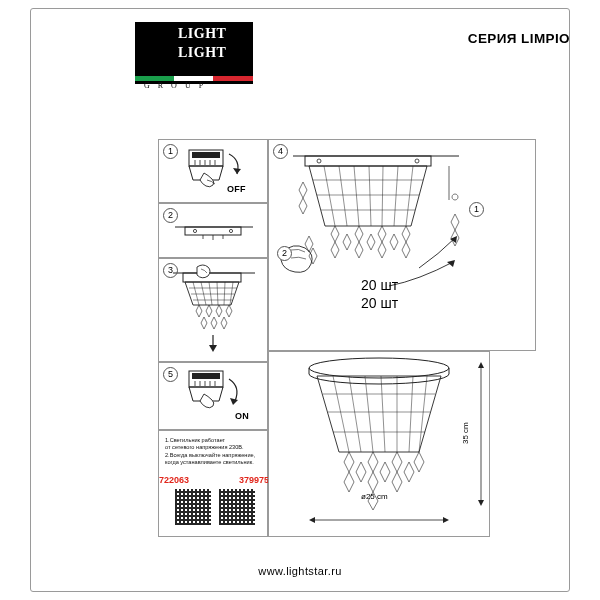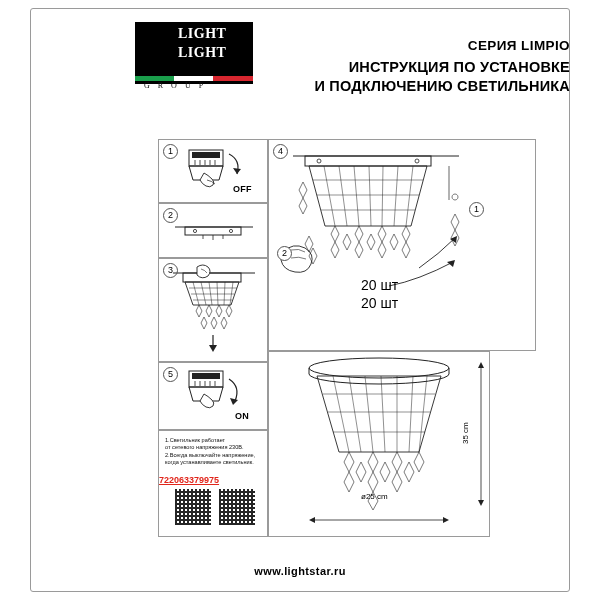--- a/index.html
+++ b/index.html
@@ -59,21 +59,21 @@
     font-family: Liberation Serif, serif;
   }
   .logo-bar {
     position: absolute;
     left: 0px; top: 54px;
     width: 118px; height: 5px;
     background: linear-gradient(to right, #1a9e4b 0 33%, #ffffff 33% 66%, #d7262f 66% 100%);
   }
   .head-lines {
     position: absolute;
-    right: 0; top: 16px;
+    right: 0; top: 9px;
     text-align: right;
     width: 320px;
   }
   .head-series {
     font-size: 13.5px;
     font-weight: bold;
     letter-spacing: 0.4px;
     margin: 0 0 5px 0;
   }
   .head-art {
@@ -154,46 +154,45 @@
     width: 98px;
     font-size: 5.6px;
     line-height: 7.4px;
     color: #111;
   }
   .codes {
     position: absolute;
     left: 0; top: 44px;
     width: 110px;
     display: flex;
-    justify-content: flex-start;
+    justify-content: space-between;
     font-size: 9px;
     font-weight: bold;
     color: #e1251b;
-    text-decoration: underline;
   }
   .qr {
     position: absolute;
     top: 58px;
     width: 36px; height: 36px;
     background-image:
       repeating-linear-gradient(0deg, #000 0 2px, transparent 2px 4px),
       repeating-linear-gradient(90deg, #000 0 2px, transparent 2px 4px);
     background-size: 4px 4px, 4px 4px;
     opacity: 0.85;
   }
   .qr.a { left: 16px; }
   .qr.b { left: 60px; }
 
   .footer {
     position: absolute;
     left: 0; top: 565px;
     width: 600px;
     text-align: center;
     font-size: 11px;
-    font-weight: bold;
+    font-weight: normal;
     letter-spacing: 0.4px;
   }
 
   svg { display: block; }
   .dim-text {
     position: absolute;
     font-size: 8px;
   }
   .rot {
     transform: rotate(-90deg);
@@ -215,24 +214,20 @@
           <div>LIGHT</div>
           <div>LIGHT</div>
         </div>
       </div>
       <div class="logo-bar"></div>
       <div class="logo-sub">G R O U P</div>
     </div>
 
     <div class="head-lines">
       <div class="head-series">СЕРИЯ LIMPIO</div>
-      <div class="head-title">
-        <div>ИНСТРУКЦИЯ ПО УСТАНОВКЕ</div>
-        <div>И ПОДКЛЮЧЕНИЮ СВЕТИЛЬНИКА</div>
-      </div>
     </div>
   </div>
 
   <div class="panel p1">
     <div class="step-badge">1</div>
     <svg width="108" height="62" viewBox="0 0 108 62">
 
       <rect x="30" y="10" width="34" height="16" fill="none" stroke="#222" stroke-width="1"></rect>
       <rect x="33" y="12" width="28" height="6" fill="#222"></rect>
       <line x1="36" y1="20" x2="36" y2="25" stroke="#222" stroke-width="0.8"></line>
@@ -242,21 +237,21 @@
       <line x1="56" y1="20" x2="56" y2="25" stroke="#222" stroke-width="0.8"></line>
 
       <path d="M30 26 L64 26 L60 40 L34 40 Z" fill="none" stroke="#222" stroke-width="1"></path>
 
       <path d="M45 33 q4 2 8 6 q3 3 1 6 q-3 3 -7 1 q-4 -2 -6 -6 z" fill="#fff" stroke="#222" stroke-width="0.9"></path>
       <path d="M48 40 q5 1 8 4" fill="none" stroke="#222" stroke-width="0.7"></path>
 
       <path d="M70 14 q12 6 8 20" fill="none" stroke="#222" stroke-width="1.2"></path>
       <path d="M78 34 l-4 -6 l8 1 z" fill="#222"></path>
     </svg>
-    <div class="lbl" style="left:74px; top:44px;">OFF</div>
+    <div class="lbl" style="left:68px; top:44px;">OFF</div>
   </div>
 
   <div class="panel p2">
     <div class="step-badge">2</div>
     <svg width="108" height="53" viewBox="0 0 108 53">
 
       <line x1="16" y1="23" x2="94" y2="23" stroke="#222" stroke-width="1"></line>
 
       <rect x="26" y="23" width="56" height="8" fill="none" stroke="#222" stroke-width="1"></rect>
       <circle cx="36" cy="27" r="1.6" fill="none" stroke="#222" stroke-width="0.8"></circle>

